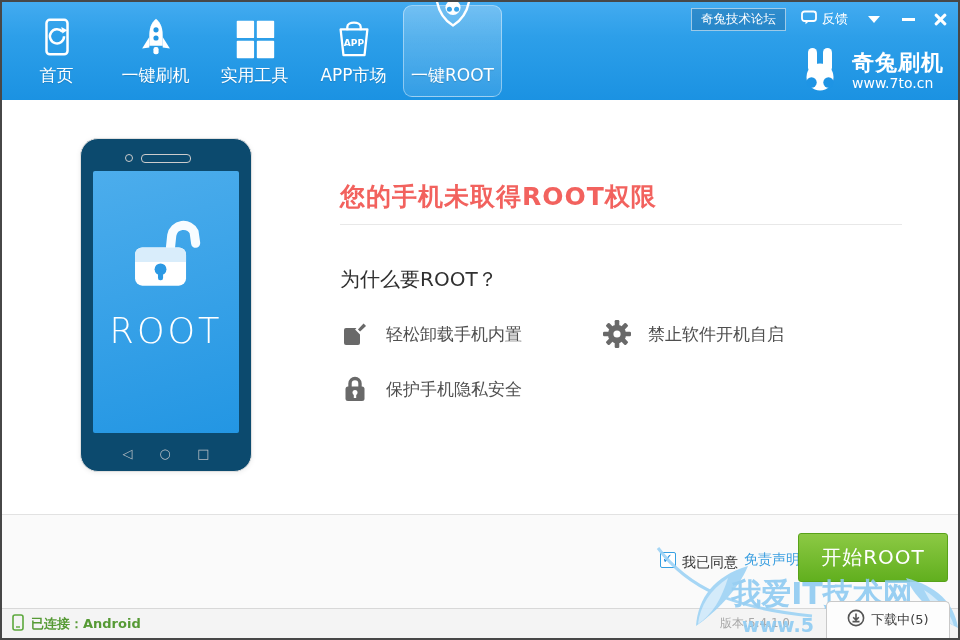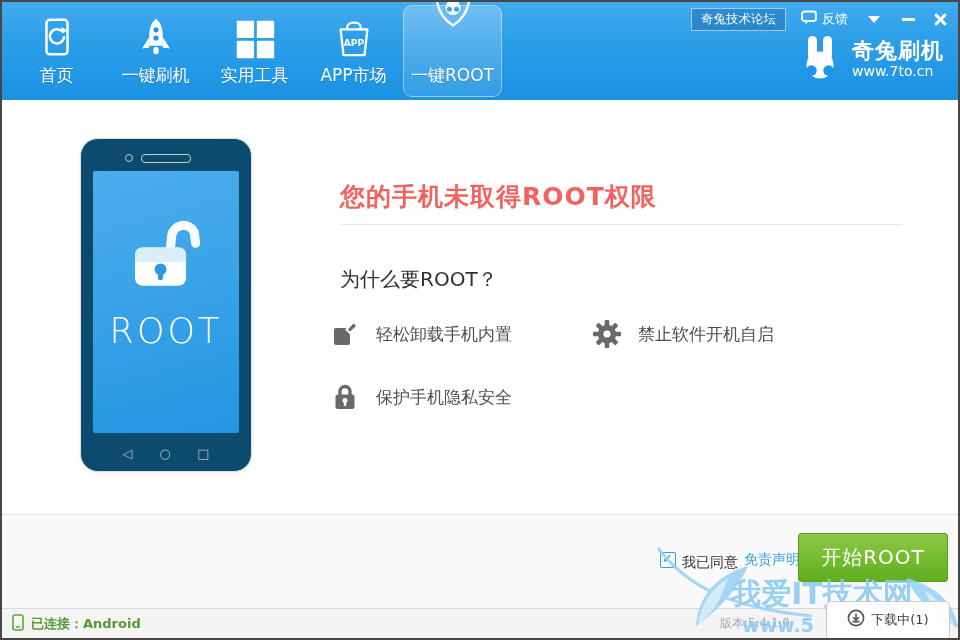--- a/index.html
+++ b/index.html
@@ -25,21 +25,21 @@
   .caret-btn{margin-left:18px;cursor:pointer;padding:4px 2px;}
   .caret{width:0;height:0;border-left:6px solid transparent;border-right:6px solid transparent;
          border-top:7px solid #fff;}
   .min-btn{margin-left:18px;cursor:pointer;padding:6px 2px;}
   .min-bar{width:13px;height:3px;background:#fff;}
   .close-btn{margin-left:16px;cursor:pointer;position:relative;width:15px;height:15px;}
   .close-btn span{position:absolute;left:0;top:6px;width:15px;height:3px;background:#fff;border-radius:1px;}
   .close-btn span:first-child{transform:rotate(45deg);}
   .close-btn span:last-child{transform:rotate(-45deg);}
 
-  .logo{position:absolute;right:14px;top:32px;display:flex;align-items:center;gap:8px;color:#fff;}
+  .logo{position:absolute;right:14px;top:44px;display:flex;align-items:center;gap:8px;color:#fff;}
   .logo-name{font-size:22px;font-weight:bold;letter-spacing:1px;line-height:24px;}
   .logo-url{font-size:14px;line-height:16px;}
 
   
   .main{position:absolute;left:0;top:98px;right:0;height:414px;background:#fff;}
   .phone{position:absolute;left:78px;top:38px;width:170px;height:332px;background:#0c4a6e;
          border:1px solid #e0e0e0;border-radius:18px;box-shadow:0 1px 5px rgba(0,0,0,.07);}
   .cam-dot{position:absolute;top:15px;left:44px;width:6px;height:6px;border:1px solid #ccc;border-radius:50%;}
   .speaker{position:absolute;top:15px;left:60px;width:48px;height:7px;border:1px solid #ccc;border-radius:4px;}
   .screen{position:absolute;left:12px;top:32px;right:12px;bottom:38px;
@@ -47,22 +47,22 @@
           display:flex;flex-direction:column;align-items:center;}
   .screen-root{color:#fff;font-size:35px;letter-spacing:3px;font-weight:200;margin-top:14px;}
   .phone-nav{position:absolute;left:0;right:0;bottom:9px;display:flex;justify-content:space-around;
              padding:0 28px;color:#b8bfc5;font-size:13px;}
   .phone-nav span{line-height:16px;}
 
   .big-title{position:absolute;left:338px;top:80px;font-size:25px;font-weight:bold;color:#f2625e;
              letter-spacing:1px;white-space:nowrap;}
   .divider{position:absolute;left:338px;top:124px;width:562px;height:1px;background:#e8e8e8;}
   .why-title{position:absolute;left:338px;top:166px;font-size:20px;color:#303030;}
-  .features{position:absolute;left:328px;top:218px;display:grid;grid-template-columns:262px 262px;
-            row-gap:31px;}
+  .features{position:absolute;left:338px;top:218px;display:grid;grid-template-columns:262px 262px;
+            row-gap:23px;}
   .feature{display:flex;align-items:center;gap:16px;height:32px;}
   .ficon{width:30px;height:30px;display:flex;align-items:center;justify-content:center;}
   .flabel{font-size:17px;color:#4f4f4f;white-space:nowrap;}
 
   
   .action-bar{position:absolute;left:0;top:512px;right:0;height:94px;background:#fafafa;
               border-top:1px solid #e2e2e2;}
   .agree-row{position:absolute;left:658px;top:32px;display:flex;align-items:center;gap:6px;}
   .checkbox{width:14px;height:14px;border:1px solid #35a0e2;background:#fff;border-radius:2px;
             position:relative;cursor:pointer;}
@@ -309,16 +309,16 @@
     </svg>
   </div>
 
   <div class="dl-panel">
     <span>
       <svg width="18" height="18" viewBox="0 0 18 18">
         <circle cx="9" cy="9" r="7.6" fill="none" stroke="#555" stroke-width="1.6"></circle>
         <path d="M9,4.5 L9,10.5 M6.2,8.2 L9,11 L11.8,8.2 M5.5,12.6 L12.5,12.6" stroke="#555" stroke-width="1.6" fill="none"></path>
       </svg>
     </span>
-    <span class="dl-label">下载中(1)</span>
+    <span class="dl-label">下载中(5)</span>
   </div>
 
 </div>
 
 </body></html>

